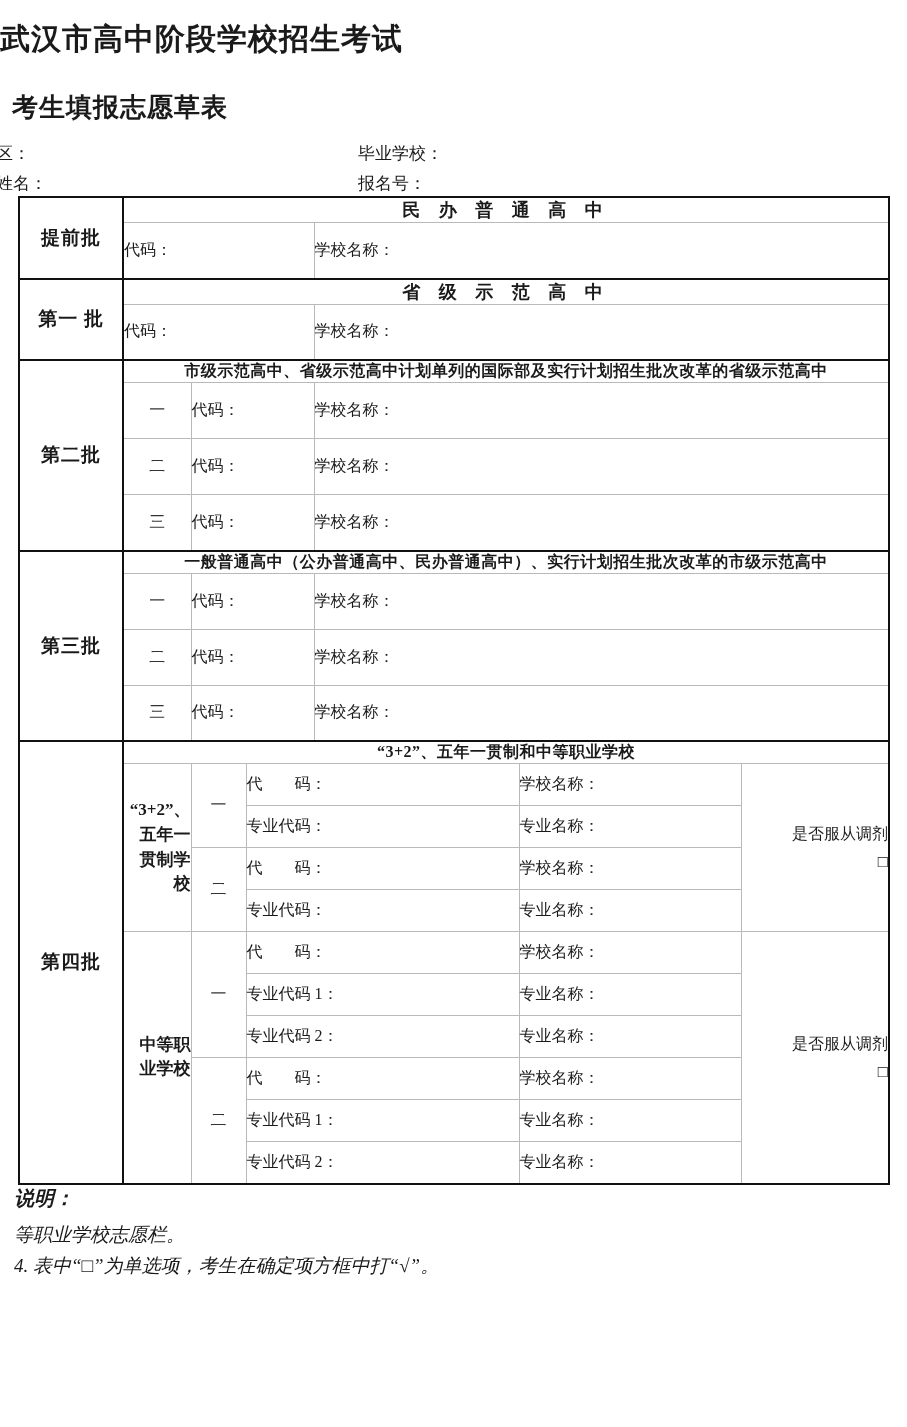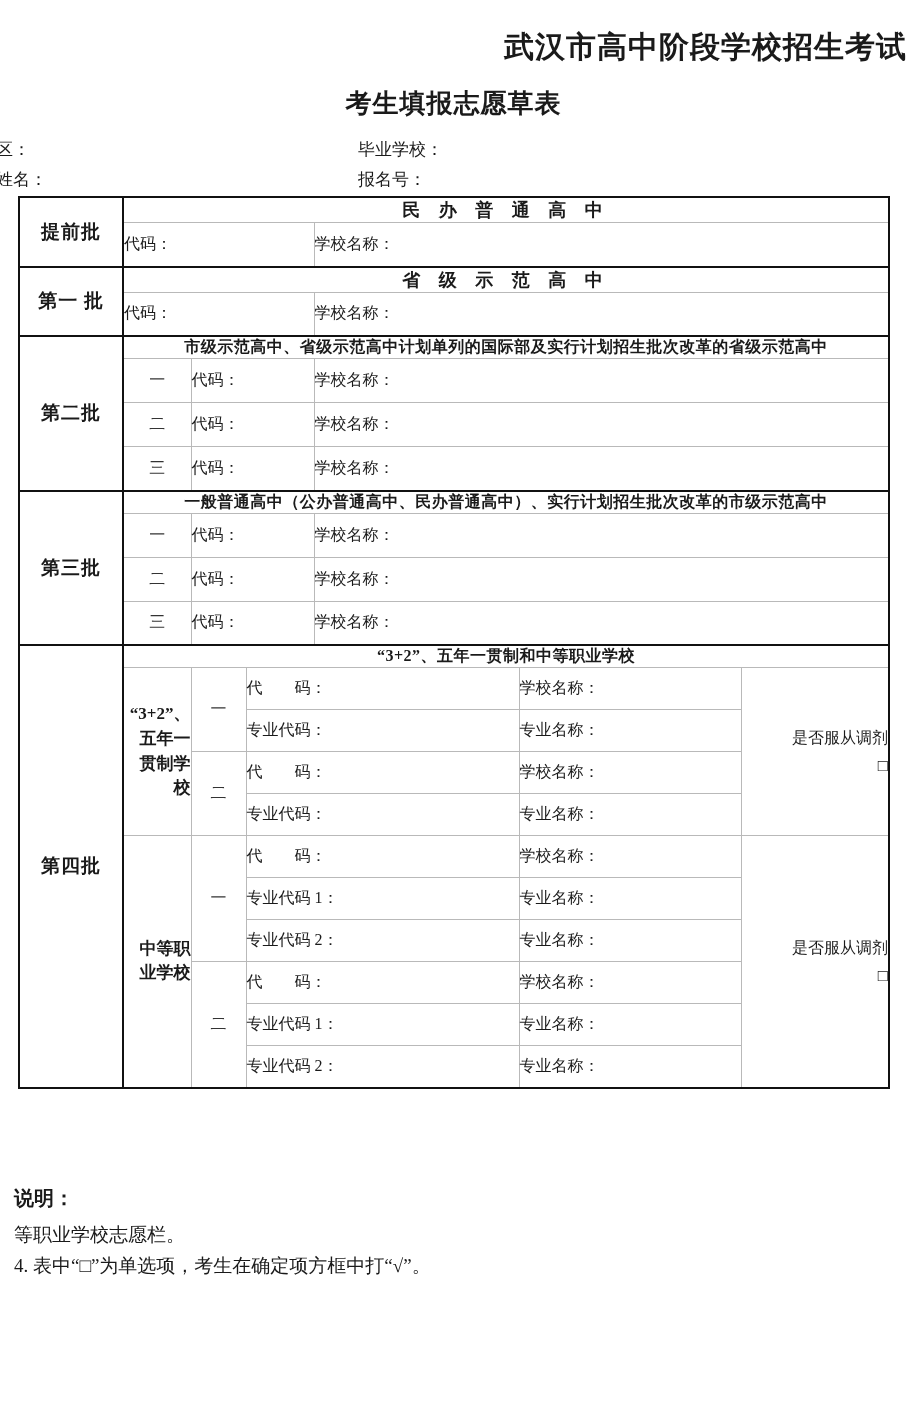--- a/index.html
+++ b/index.html
@@ -9,34 +9,33 @@
     height: 1427px;
     background: #ffffff;
     font-family: "Liberation Serif", "DejaVu Serif", serif;
     color: #1a1a1a;
     overflow: hidden;
     position: relative;
   }
 
   
   .doc-title {
-    text-align: right;
+    text-align: left;
     font-weight: bold;
     font-size: 30px;
     letter-spacing: 1px;
     margin: 0;
-    padding-top: 28px;
+    padding-top: 20px;
     line-height: 1.25;
   }
   .doc-subtitle {
-    text-align: center;
     font-weight: bold;
     font-size: 26px;
     letter-spacing: 1px;
-    margin: 0;
+    margin: 12px;
     padding-top: 22px;
     line-height: 1.25;
   }
 
   
   .meta {
     position: relative;
     height: 62px;
     margin-top: 18px;
     font-size: 17px;
@@ -100,31 +99,32 @@
     text-align: right;
     font-size: 16px;
     line-height: 1.8;
     padding: 6px 4px;
   }
   .checkbox-glyph {
     display: block;
     font-size: 17px;
     line-height: 1.5;
   }
-  .fieldrow { height: 44px; }
+  .fieldrow { height: 56px; }
   .fieldrow-sm { height: 42px; }
 
   
   .notes {
     position: absolute;
     left: 14px;
     top: 1182px;
     width: 880px;
     font-size: 19px;
     line-height: 1.62;
+    font-style: italic;
   }
   .notes-title { font-weight: bold; font-size: 20px; margin-bottom: 6px; }
   .note-item { margin: 0; }
 </style>
 </head>
 <body>
 
 <h1 class="doc-title">武汉市高中阶段学校招生考试</h1>
 <h2 class="doc-subtitle">考生填报志愿草表</h2>
 

